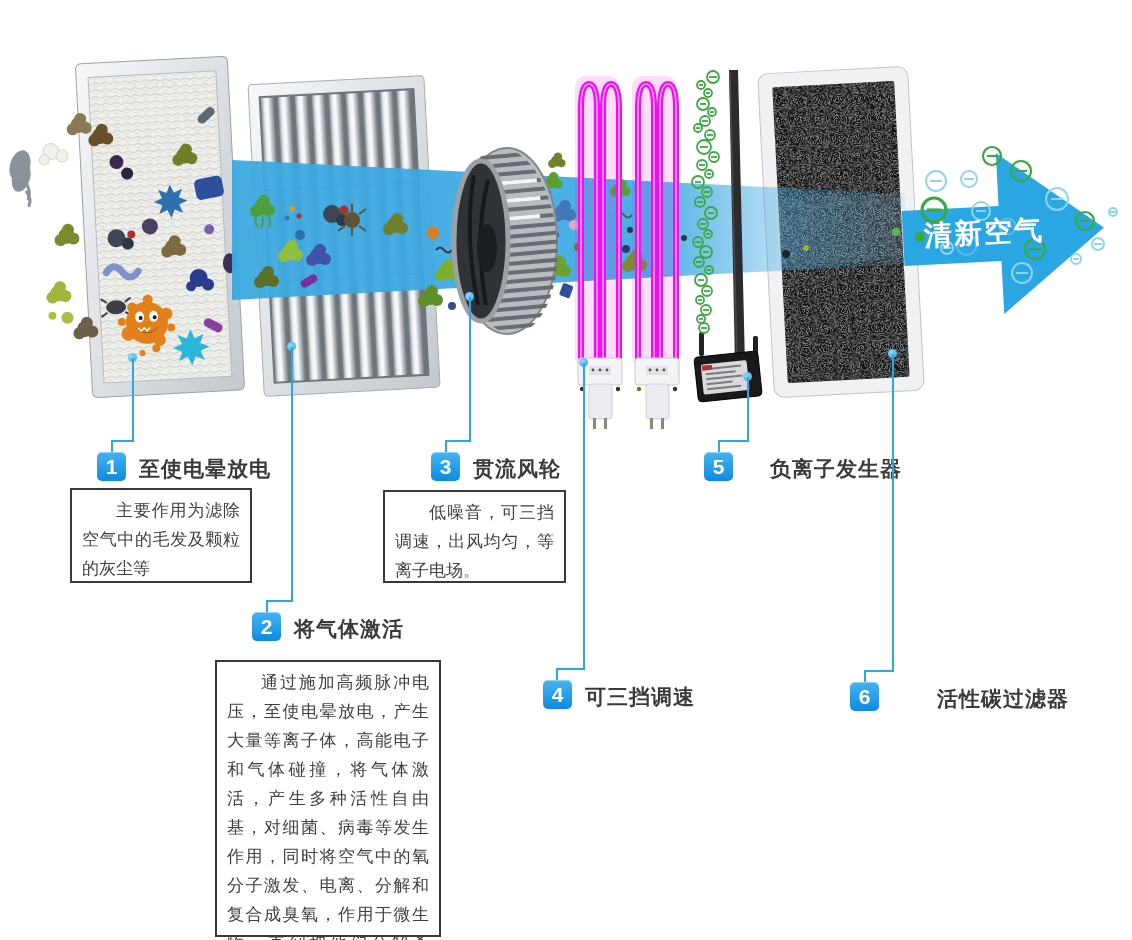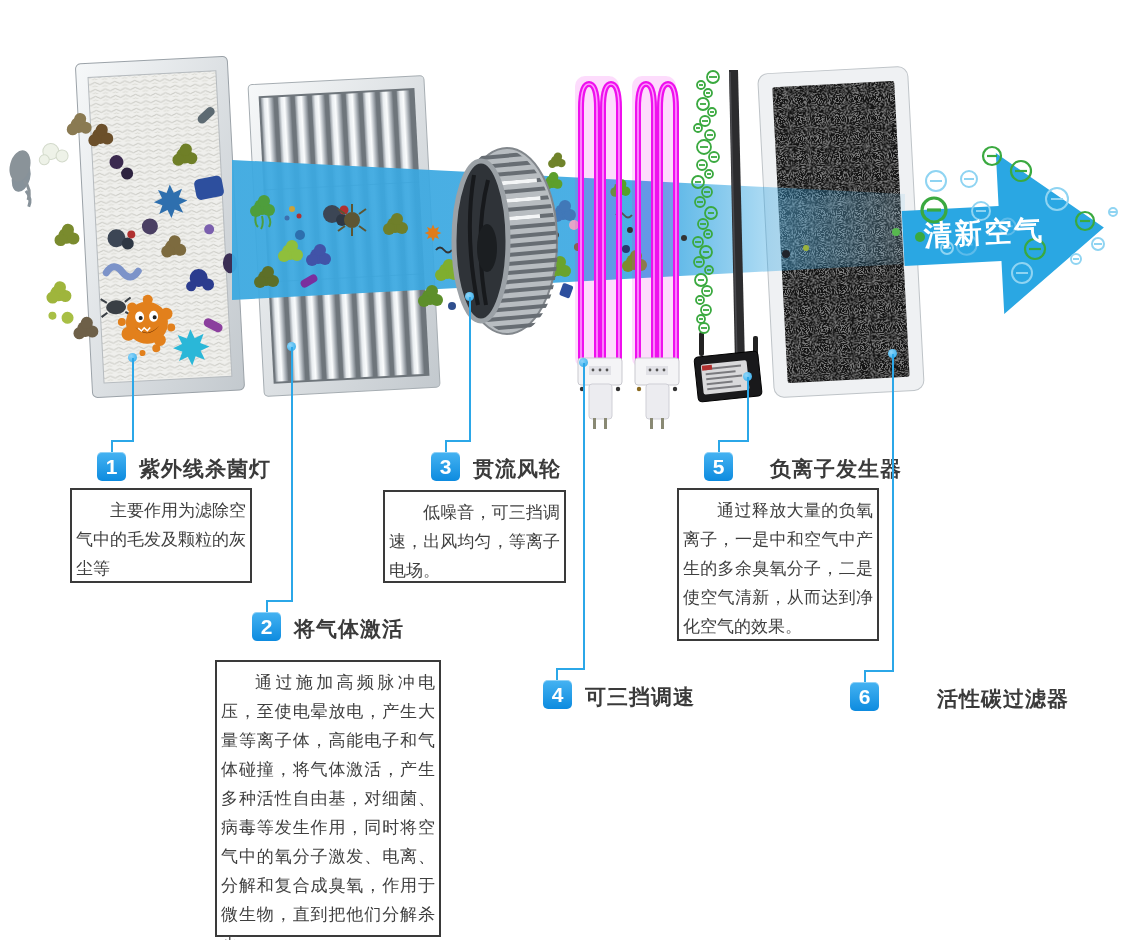--- a/index.html
+++ b/index.html
@@ -11,21 +11,21 @@
   .lh{height:2px;}
   .dot{position:absolute;width:9px;height:9px;border-radius:50%;
        background:radial-gradient(circle at 35% 35%,#8fd6fa,#2BA7E8);}
   .badge{position:absolute;width:29px;height:29px;border-radius:5px;
          background:linear-gradient(#45b3f2,#0d8bdf);color:#fff;font-weight:bold;
          font-size:21px;display:flex;align-items:center;justify-content:center;
          box-shadow:inset 0 1px 0 rgba(255,255,255,.4);}
   .stitle{position:absolute;font-size:21px;font-weight:bold;color:#3A3A3A;
           letter-spacing:1px;white-space:nowrap;}
   .dbox{position:absolute;border:2px solid #3A3A3A;background:#fff;color:#3F3F3F;
-        font-size:17px;line-height:29px;padding:6px 4px;text-indent:2em;
+        font-size:17px;line-height:29px;padding:6px 10px;text-indent:2em;
         text-align:justify;box-sizing:border-box;}
   .arrowlabel{position:absolute;color:#fff;font-size:28px;font-weight:bold;
               letter-spacing:2px;transform:rotate(-3deg);white-space:nowrap;}
 </style>
 </head>
 <body>
 
 <div class="canvas">
 
 <svg class="scene" width="1132" height="940" viewBox="0 0 1132 940">
@@ -500,21 +500,21 @@
   </g>
 </svg>
 
 <div class="arrowlabel" style="left:924px;top:214px;">清新空气</div>
 
 <div class="dot" style="left:128px;top:353px;"></div>
 <div class="lv" style="left:132px;top:358px;height:84px;"></div>
 <div class="lh" style="left:111px;top:440px;width:23px;"></div>
 <div class="lv" style="left:111px;top:440px;height:14px;"></div>
 <div class="badge" style="left:97px;top:452px;">1</div>
-<div class="stitle" style="left:139px;top:455px;">紫外线杀菌灯</div>
+<div class="stitle" style="left:139px;top:455px;">至使电晕放电</div>
 <div class="dbox" style="left:70px;top:488px;width:182px;height:95px;">主要作用为滤除空气中的毛发及颗粒的灰尘等</div>
 
 <div class="dot" style="left:287px;top:342px;"></div>
 <div class="lv" style="left:291px;top:347px;height:255px;"></div>
 <div class="lh" style="left:266px;top:600px;width:27px;"></div>
 <div class="lv" style="left:266px;top:600px;height:14px;"></div>
 <div class="badge" style="left:252px;top:612px;">2</div>
 <div class="stitle" style="left:294px;top:615px;">将气体激活</div>
 <div class="dbox" style="left:215px;top:660px;width:226px;height:277px;">通过施加高频脉冲电压，至使电晕放电，产生大量等离子体，高能电子和气体碰撞，将气体激活，产生多种活性自由基，对细菌、病毒等发生作用，同时将空气中的氧分子激发、电离、分解和复合成臭氧，作用于微生物，直到把他们分解杀灭。</div>
 
@@ -532,21 +532,20 @@
 <div class="lv" style="left:556px;top:668px;height:14px;"></div>
 <div class="badge" style="left:543px;top:680px;">4</div>
 <div class="stitle" style="left:585px;top:683px;">可三挡调速</div>
 
 <div class="dot" style="left:743px;top:372px;"></div>
 <div class="lv" style="left:747px;top:377px;height:65px;"></div>
 <div class="lh" style="left:718px;top:440px;width:31px;"></div>
 <div class="lv" style="left:718px;top:440px;height:14px;"></div>
 <div class="badge" style="left:704px;top:452px;">5</div>
 <div class="stitle" style="left:746px;top:455px;margin-left:24px;">负离子发生器</div>
-<div class="dbox" style="left:677px;top:488px;width:202px;height:153px;">通过释放大量的负氧离子，一是中和空气中产生的多余臭氧分子，二是使空气清新，从而达到净化空气的效果。</div>
 
 <div class="dot" style="left:888px;top:349px;"></div>
 <div class="lv" style="left:892px;top:354px;height:318px;"></div>
 <div class="lh" style="left:864px;top:670px;width:30px;"></div>
 <div class="lv" style="left:864px;top:670px;height:14px;"></div>
 <div class="badge" style="left:850px;top:682px;">6</div>
 <div class="stitle" style="left:937px;top:685px;">活性碳过滤器</div>
 
 </div>
 

